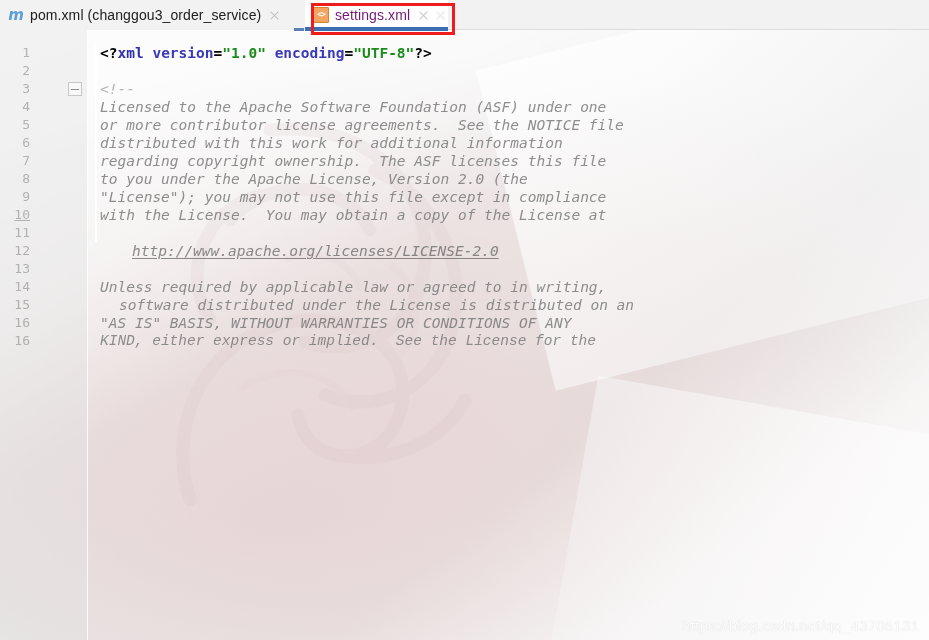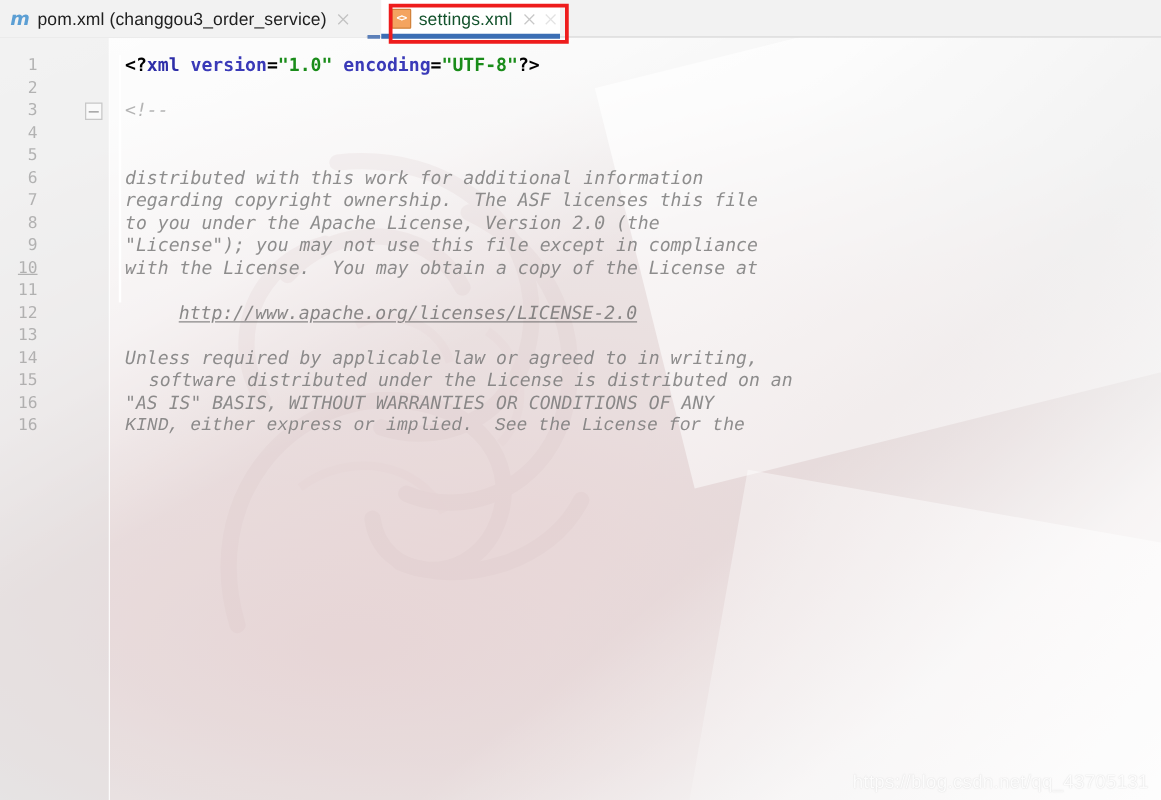--- a/index.html
+++ b/index.html
@@ -82,21 +82,21 @@
     text-align: center;
     letter-spacing: -1px;
   }
 
   .tab-label {
     font-family: "Liberation Sans", sans-serif;
     font-size: 14px;
     color: #202020;
     letter-spacing: 0.1px;
   }
-  .tab.active .tab-label { color: #14532d; }
+  .tab.active .tab-label { color: #701a75; }
 
   .tab-close {
     margin-left: 7px;
     width: 13px; height: 13px;
     position: relative;
     opacity: .55;
     flex: 0 0 13px;
   }
   .tab-close::before, .tab-close::after {
     content: "";
@@ -392,27 +392,29 @@
         <div class="gutter-num" style="top: 302px;">16</div>
       </div>
     <div id="gutter-line"></div>
     <div id="fold-marker" style="top: 52px;"></div>
     <div id="comment-bracket" style="top: 14px; height: 198px;"></div>
 
     <div id="code">
         <div class="code-line" style="top: 14px;"><span class="tok-punct">&lt;?</span><span class="tok-tag">xml</span><span class="tok-punct"> </span><span class="tok-attr">version</span><span class="tok-eq">=</span><span class="tok-string">"1.0"</span><span class="tok-punct"> </span><span class="tok-attr">encoding</span><span class="tok-eq">=</span><span class="tok-string">"UTF-8"</span><span class="tok-punct">?&gt;</span></div>
         <div class="code-line" style="top: 32px;"></div>
         <div class="code-line" style="top: 50px;"><span class="comment-open">&lt;!--</span></div>
+        <div class="code-line" style="top: 68px;"><span class="comment-line">Licensed to the Apache Software Foundation (ASF) under one</span></div>
+        <div class="code-line" style="top: 86px;"><span class="comment-line">or more contributor license agreements.  See the NOTICE file</span></div>
         <div class="code-line" style="top: 122px;"><span class="comment-line">regarding copyright ownership.  The ASF licenses this file</span></div>
         <div class="code-line" style="top: 104px;"><span class="comment-line">distributed with this work for additional information</span></div>
         <div class="code-line" style="top: 140px;"><span class="comment-line">to you under the Apache License, Version 2.0 (the</span></div>
         <div class="code-line" style="top: 158px;"><span class="comment-line">"License"); you may not use this file except in compliance</span></div>
         <div class="code-line" style="top: 176px;"><span class="comment-line">with the License.  You may obtain a copy of the License at</span></div>
         <div class="code-line" style="top: 194px;"></div>
-        <div class="code-line" style="top: 212px; left: 132px; margin-left: 11px;"><span class="comment-link">http://www.apache.org/licenses/LICENSE-2.0</span></div>
+        <div class="code-line" style="top: 212px; left: 132px;"><span class="comment-link">http://www.apache.org/licenses/LICENSE-2.0</span></div>
         <div class="code-line" style="top: 230px;"></div>
         <div class="code-line" style="top: 248px;"><span class="comment-line">Unless required by applicable law or agreed to in writing,</span></div>
         <div class="code-line" style="top: 266px; margin-left: 19px;"><span class="comment-line">software distributed under the License is distributed on an</span></div>
         <div class="code-line" style="top: 284px;"><span class="comment-line">"AS IS" BASIS, WITHOUT WARRANTIES OR CONDITIONS OF ANY</span></div>
         <div class="code-line" style="top: 302px; font-family: Liberation Mono, monospace;"><span class="comment-line">KIND, either express or implied.  See the License for the</span></div>
       </div>
 
     <div id="watermark">https://blog.csdn.net/qq_43705131</div>
   </div>
 </div>

